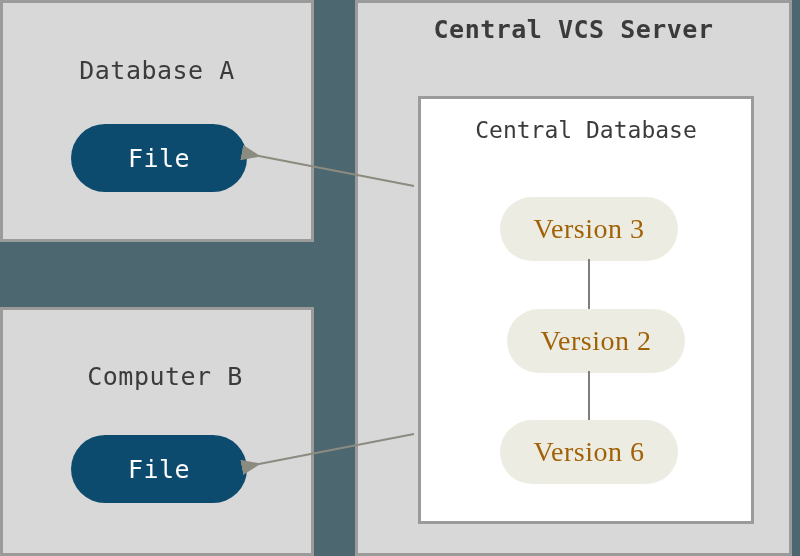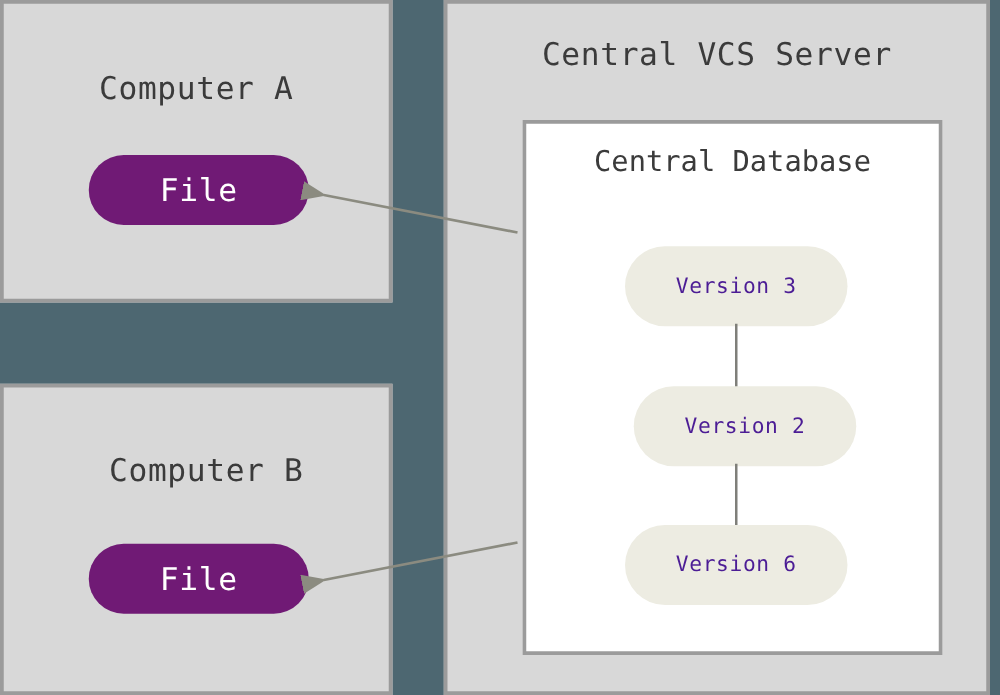--- a/index.html
+++ b/index.html
@@ -55,21 +55,21 @@
     left: 0;
     right: 0;
     text-align: center;
     color: #3b3b3b;
     font-size: 25px;
     letter-spacing: 0.5px;
     white-space: nowrap;
   }
   #computer-a .panel-title { top: 53px; }
   #computer-b .panel-title { top: 52px; margin-left: 16px; }
-  #central-server .panel-title { top: 26px; }
+  #central-server .panel-title { top: 12px; font-weight: bold; }
 
   
   #version-database {
     position: absolute;
     left: 60px;
     top: 93px;
     width: 336px;
     height: 428px;
     background: #ffffff;
     border: 3px solid #9b9b9b;
@@ -83,46 +83,47 @@
     text-align: center;
     color: #3b3b3b;
     font-size: 23px;
     white-space: nowrap;
   }
 
   
   .file-pill {
     position: absolute;
     width: 176px;
-    height: 56px;
+    height: 68px;
     border-radius: 34px;
-    background: #701a75;
+    background: #0c4a6e;
     color: #ffffff;
     font-size: 25px;
     display: flex;
     align-items: center;
     justify-content: center;
     letter-spacing: 0.5px;
   }
   #computer-a .file-pill { left: 68px; top: 121px; }
   #computer-b .file-pill { left: 68px; top: 125px; }
 
   
   .version-pill {
     position: absolute;
     width: 178px;
     height: 64px;
     border-radius: 32px;
     background: #edece2;
-    color: #4c1d95;
-    font-size: 17px;
+    color: #a16207;
+    font-size: 28px;
     display: flex;
     align-items: center;
     justify-content: center;
     letter-spacing: 0.5px;
+    font-family: Liberation Serif, serif;
   }
   #version-3 { left: 79px; top: 98px; }
   #version-2 { left: 86px; top: 210px; }
   #version-1 { left: 79px; top: 321px; }
 
   
   .connector {
     position: absolute;
     width: 2px;
     background: #7f7f7a;
@@ -140,21 +141,21 @@
     height: 556px;
     pointer-events: none;
   }
 </style>
 </head>
 <body>
 
 <div id="stage">
 
   <div class="panel" id="computer-a">
-    <div class="panel-title">Computer A</div>
+    <div class="panel-title">Database A</div>
     <div class="file-pill">File</div>
   </div>
 
   <div class="panel" id="computer-b">
     <div class="panel-title">Computer B</div>
     <div class="file-pill">File</div>
   </div>
 
   <div class="panel" id="central-server">
     <div class="panel-title">Central VCS Server</div>

